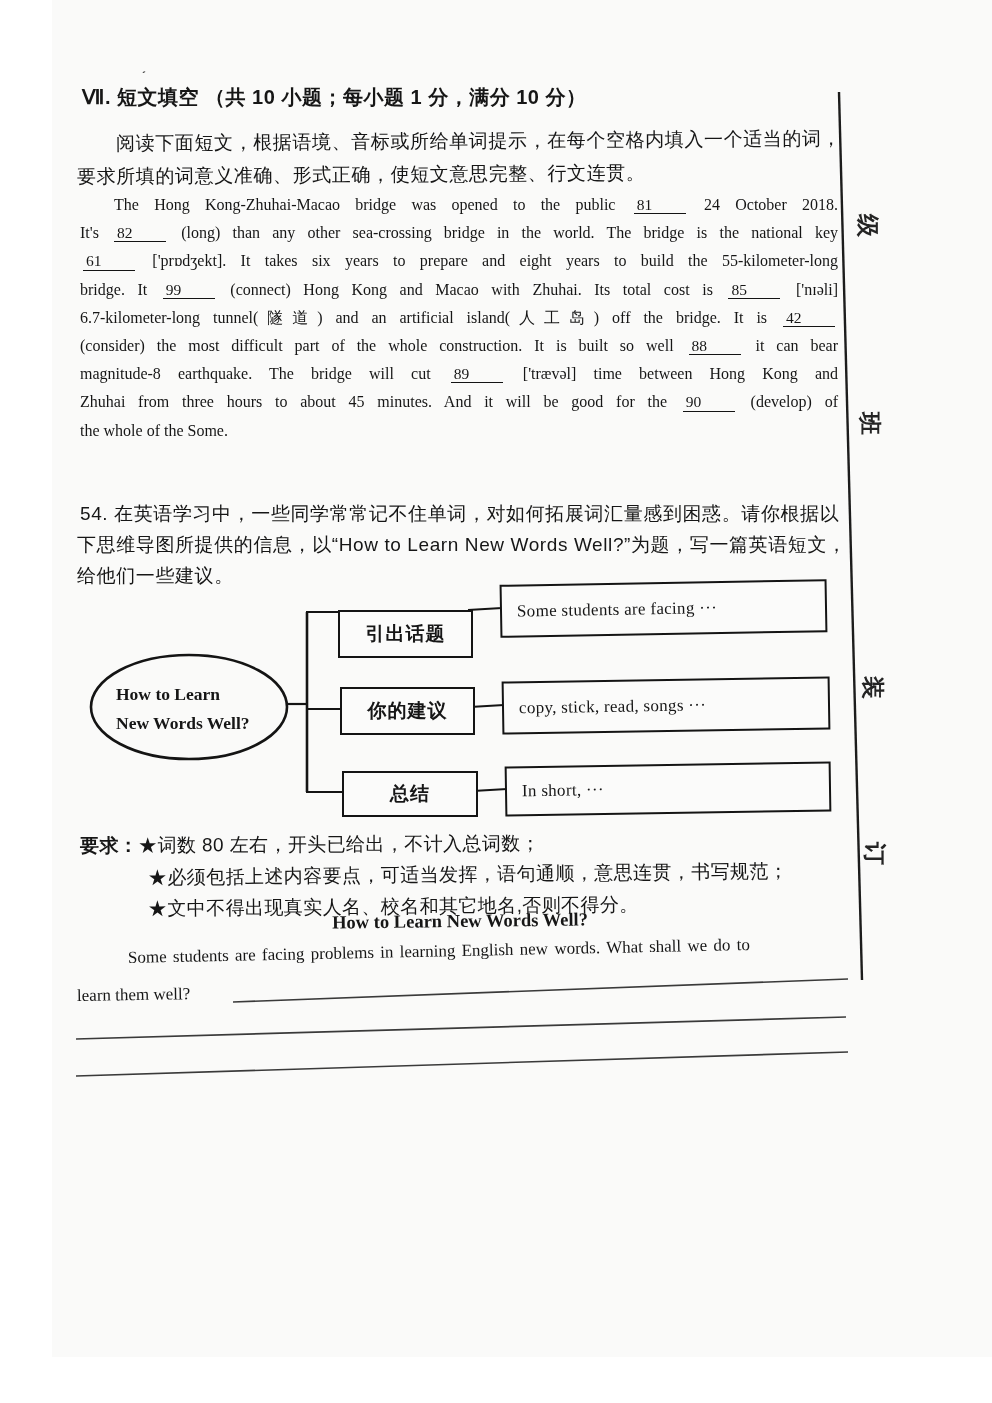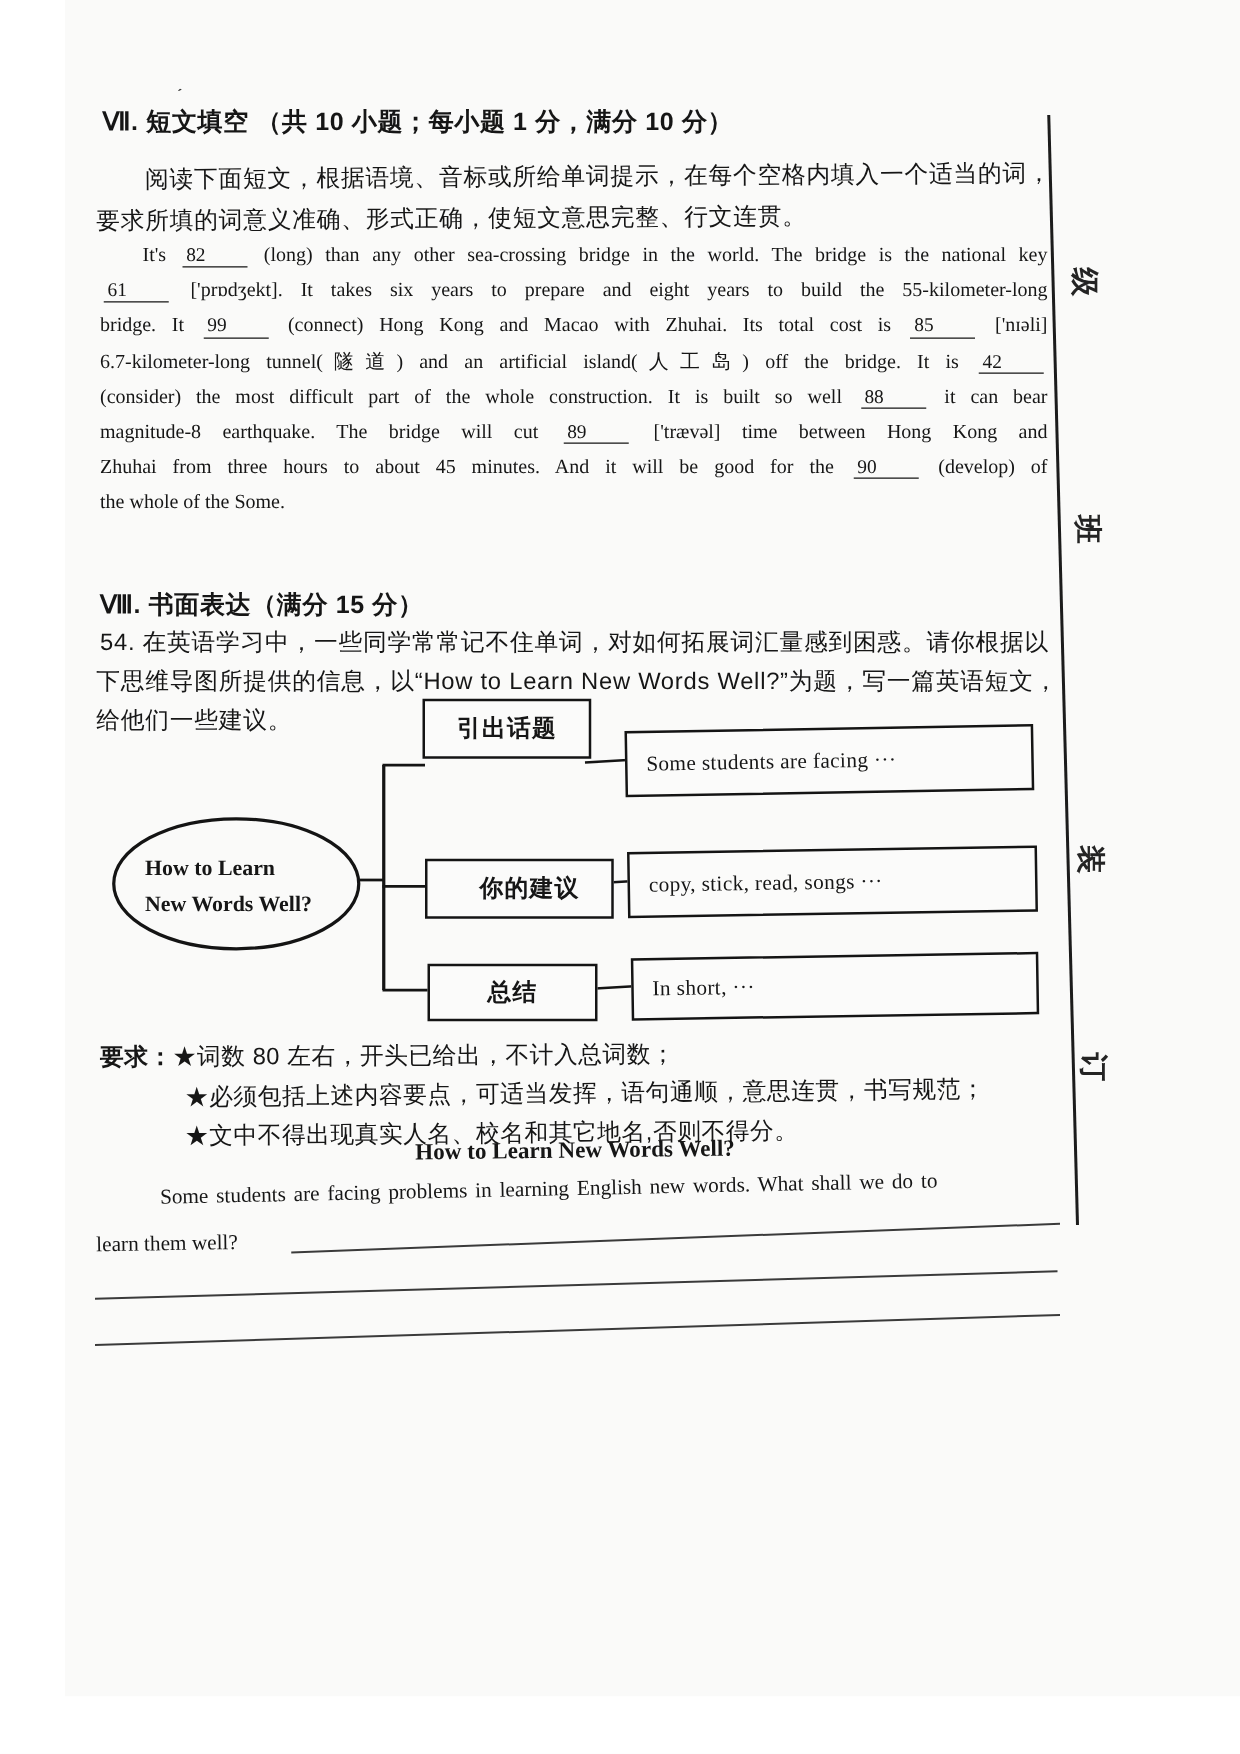--- a/index.html
+++ b/index.html
@@ -53,22 +53,22 @@
     position:absolute;border:2.4px solid #141414;background:#fbfbfa;
     display:flex;align-items:center;justify-content:center;
     font-size:19px;font-weight:bold;letter-spacing:1px;
   }
   .mm-content{
     position:absolute;border:2px solid #141414;background:#fbfbfa;
     display:flex;align-items:center;
     font-family:"Liberation Serif", serif;font-size:17px;
     padding-left:15px;letter-spacing:0.3px;
   }
-  #mm-b1{left:338px;top:559px;width:131px;height:44px;}
-  #mm-b2{left:340px;top:687px;width:131px;height:44px;padding-left:16px;}
+  #mm-b1{left:338px;top:610px;width:131px;height:44px;}
+  #mm-b2{left:340px;top:687px;width:131px;height:44px;}
   #mm-b3{left:342px;top:771px;width:132px;height:42px;}
   #mm-r1{left:500px;top:582px;width:308px;height:49px;transform:rotate(-1deg);}
   #mm-r2{left:502px;top:679px;width:309px;height:49px;transform:rotate(-0.9deg);}
   #mm-r3{left:505px;top:764px;width:307px;height:46px;transform:rotate(-0.9deg);}
 
   
   .req-line{font-size:19px;letter-spacing:0.4px;white-space:nowrap;}
   .req-prefix{font-weight:bold;}
 
   
@@ -128,31 +128,31 @@
 <div class="page">
 
   <span class="abs tick-mark">ˊ</span>
 
   <div class="abs cjk sec-heading" style="left:82px;top:84px;">Ⅶ. 短文填空 （共 10 小题；每小题 1 分，满分 10 分）</div>
 
   <div class="abs cjk cjk-line" style="left:80px;top:131px;text-indent:36px;transform:rotate(-0.4deg);transform-origin:left center;">阅读下面短文，根据语境、音标或所给单词提示，在每个空格内填入一个适当的词，</div>
   <div class="abs cjk cjk-line" style="left:77px;top:164px;transform:rotate(-0.4deg);transform-origin:left center;">要求所填的词意义准确、形式正确，使短文意思完整、行文连贯。</div>
 
   <div class="abs passage">
+      <div class="pline">The Hong Kong-Zhuhai-Macao bridge was opened to the public <span class="blank">81</span> 24 October 2018.</div>
       <div class="pline">It's <span class="blank">82</span> (long) than any other sea-crossing bridge in the world. The bridge is the national key</div>
       <div class="pline"><span class="blank">61</span> ['prɒdʒekt]. It takes six years to prepare and eight years to build the 55-kilometer-long</div>
       <div class="pline">bridge. It <span class="blank">99</span> (connect) Hong Kong and Macao with Zhuhai. Its total cost is <span class="blank">85</span> ['nɪəli]</div>
       <div class="pline">6.7-kilometer-long tunnel(隧道) and an artificial island(人工岛) off the bridge. It is <span class="blank">42</span></div>
       <div class="pline">(consider) the most difficult part of the whole construction. It is built so well <span class="blank">88</span> it can bear</div>
       <div class="pline">magnitude-8 earthquake. The bridge will cut <span class="blank">89</span> ['trævəl] time between Hong Kong and</div>
       <div class="pline">Zhuhai from three hours to about 45 minutes. And it will be good for the <span class="blank">90</span> (develop) of</div>
       <div class="pline">the whole of the Some.</div>
     </div>
 
-  <div class="abs cjk sec-heading" style="left:80px;top:470px;">Ⅷ. 书面表达（满分 15 分）</div>
 
   <div class="abs cjk cjk-line" style="left:80px;top:501px;">54.  在英语学习中，一些同学常常记不住单词，对如何拓展词汇量感到困惑。请你根据以</div>
   <div class="abs cjk cjk-line" style="left:77px;top:532px;">下思维导图所提供的信息，以“How to Learn New Words Well?”为题，写一篇英语短文，</div>
   <div class="abs cjk cjk-line" style="left:77px;top:563px;">给他们一些建议。</div>
 
   <div class="abs mm-root-label">
     <div>How to Learn</div>
     <div>New Words Well?</div>
   </div>
 

